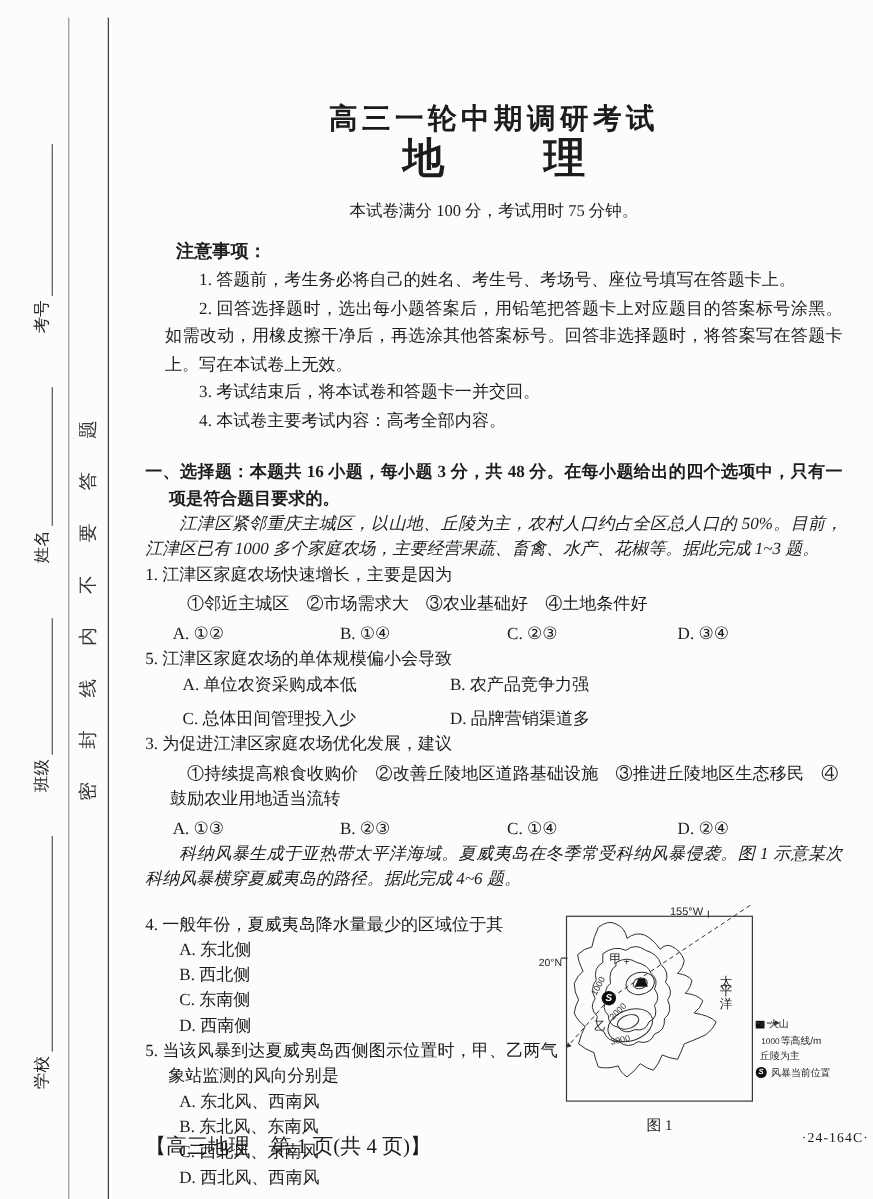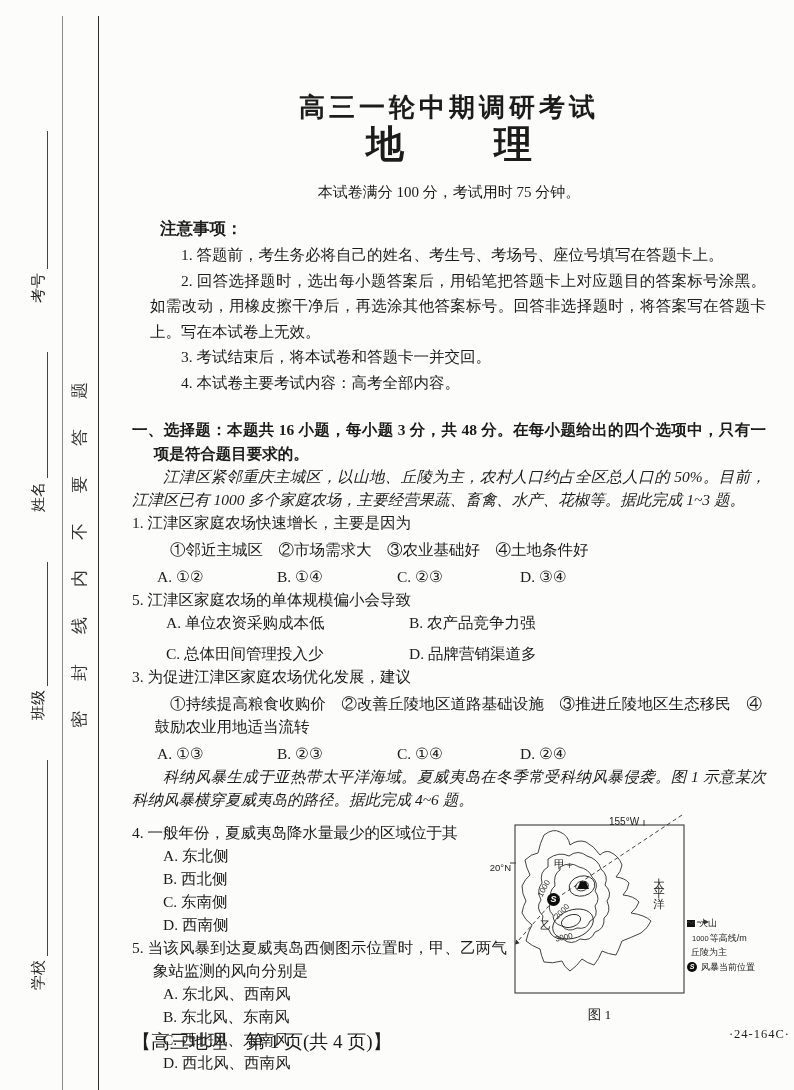--- a/index.html
+++ b/index.html
@@ -22,24 +22,24 @@
   .title2 .gap{display:inline-block;width:90px;}
   .subtitle{text-align:center;font-size:15px;margin-top:14px;}
   .notice{margin-top:12px;}
   .notice-h{font-weight:bold;font-size:16.5px;padding-left:28px;line-height:26px;}
   .notice p{margin:0;padding-left:18px;text-indent:2em;text-align:justify;line-height:25.5px;}
   .section-h{font-weight:bold;margin-top:23px;padding-left:1.4em;text-indent:-1.4em;
              text-align:justify;line-height:23.5px;}
   .passage{font-style:italic;text-indent:2em;text-align:justify;margin:0;}
   .qstem{margin:0;padding-left:1.35em;text-indent:-1.35em;text-align:justify;}
   .qsub{margin:4px;padding-left:1.2em;text-indent:1em;text-align:justify;}
-  .opts4{display:grid;grid-template-columns:120px 120px 123px auto;padding-left:25px;margin:0;}
+  .opts4{display:grid;grid-template-columns:120px 120px 123px auto;padding-left:25px;margin:0;gap:32px;}
   .opts2{display:grid;grid-template-columns:235px auto;padding-left:34px;margin:0;gap:8px;}
   .optline{padding-left:2em;}
-  .qrow{display:flex;margin-top:2px;}
+  .qrow{display:flex;margin-top:10px;}
   .qrow-left{width:375px;}
   
   .figcol{position:relative;width:259px;height:215px;font-family:"Liberation Sans","DejaVu Sans",sans-serif;}
   .figcol svg{position:absolute;left:0;top:0;}
   .lbl{position:absolute;white-space:nowrap;color:#222;}
   .lon{left:102px;top:-3px;width:60px;text-align:left;font-size:10px;}
   .lat{left:-22px;top:43px;width:26px;text-align:right;font-size:9.5px;}
   .sta{font-size:11px;font-family:"Liberation Serif",serif;}
   .cross{font-size:9px;}
   .clbl{font-size:8px;color:#333;}

